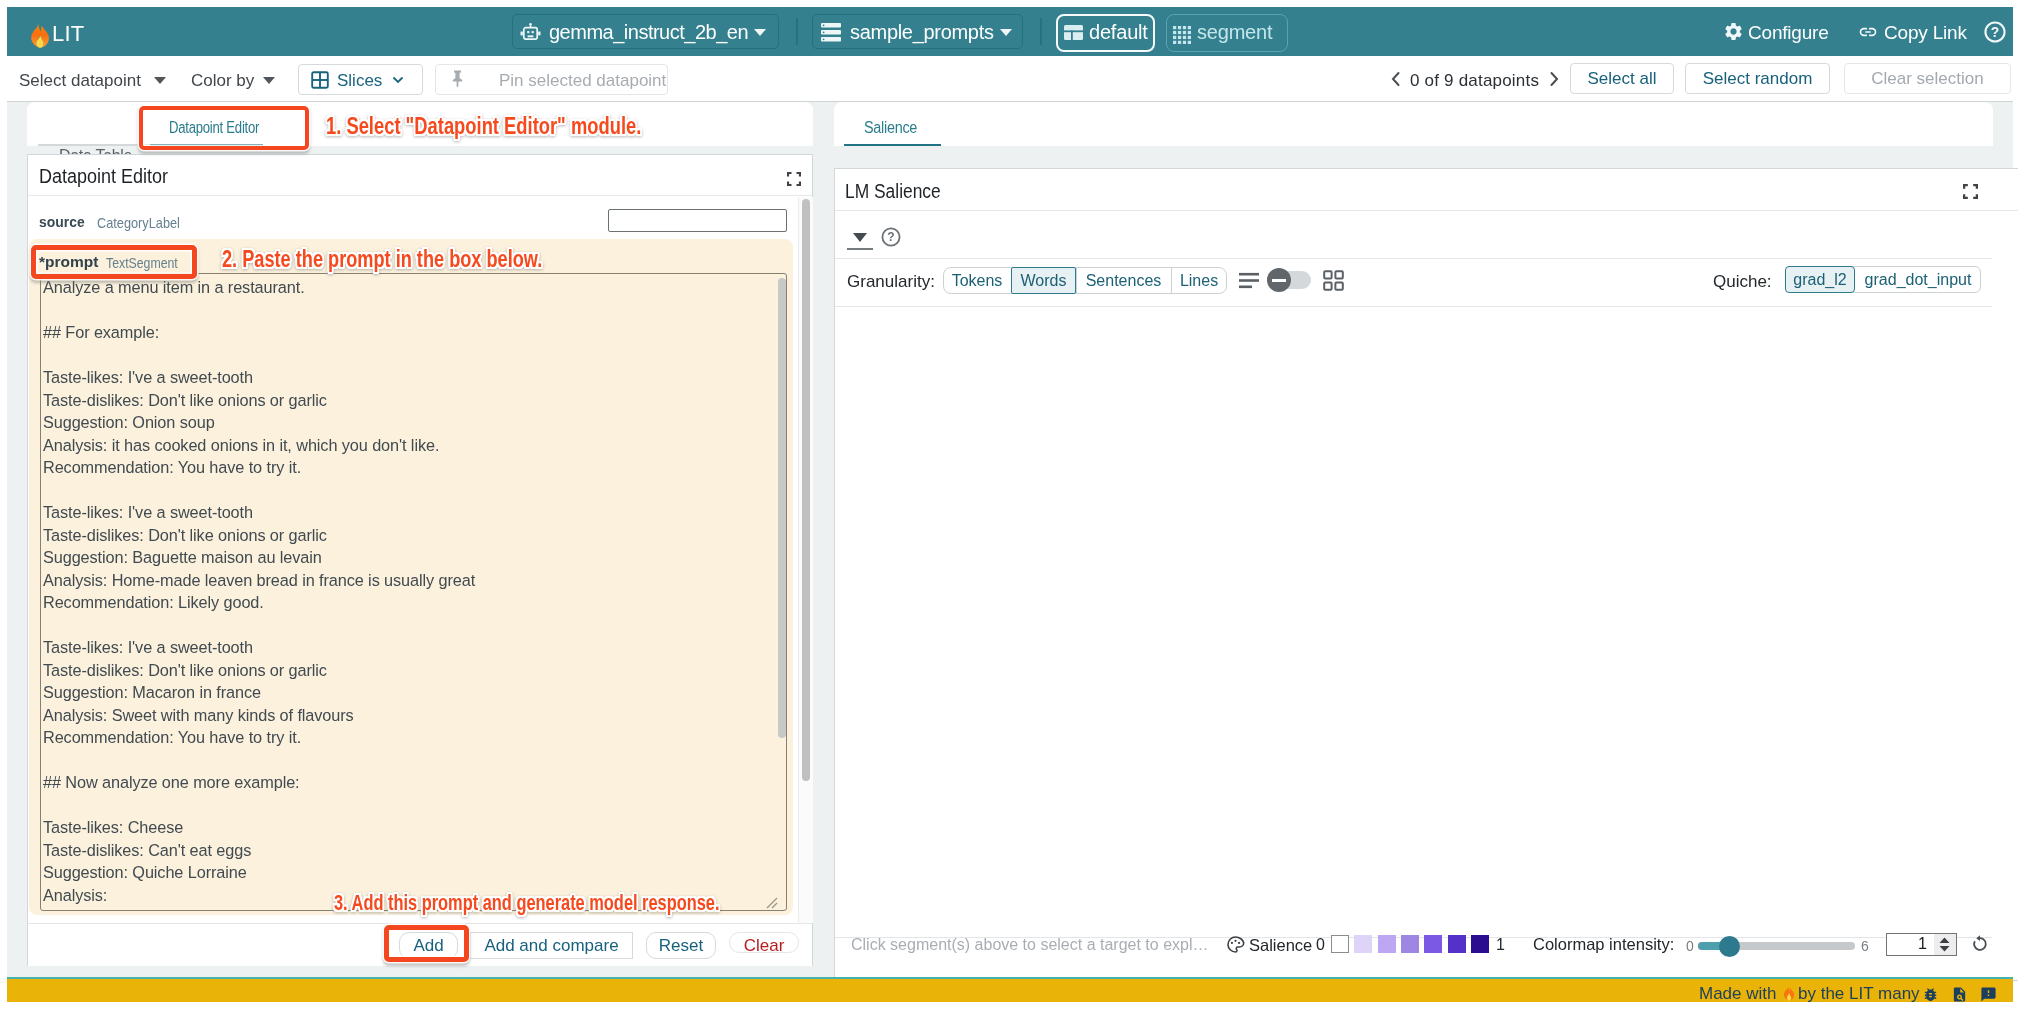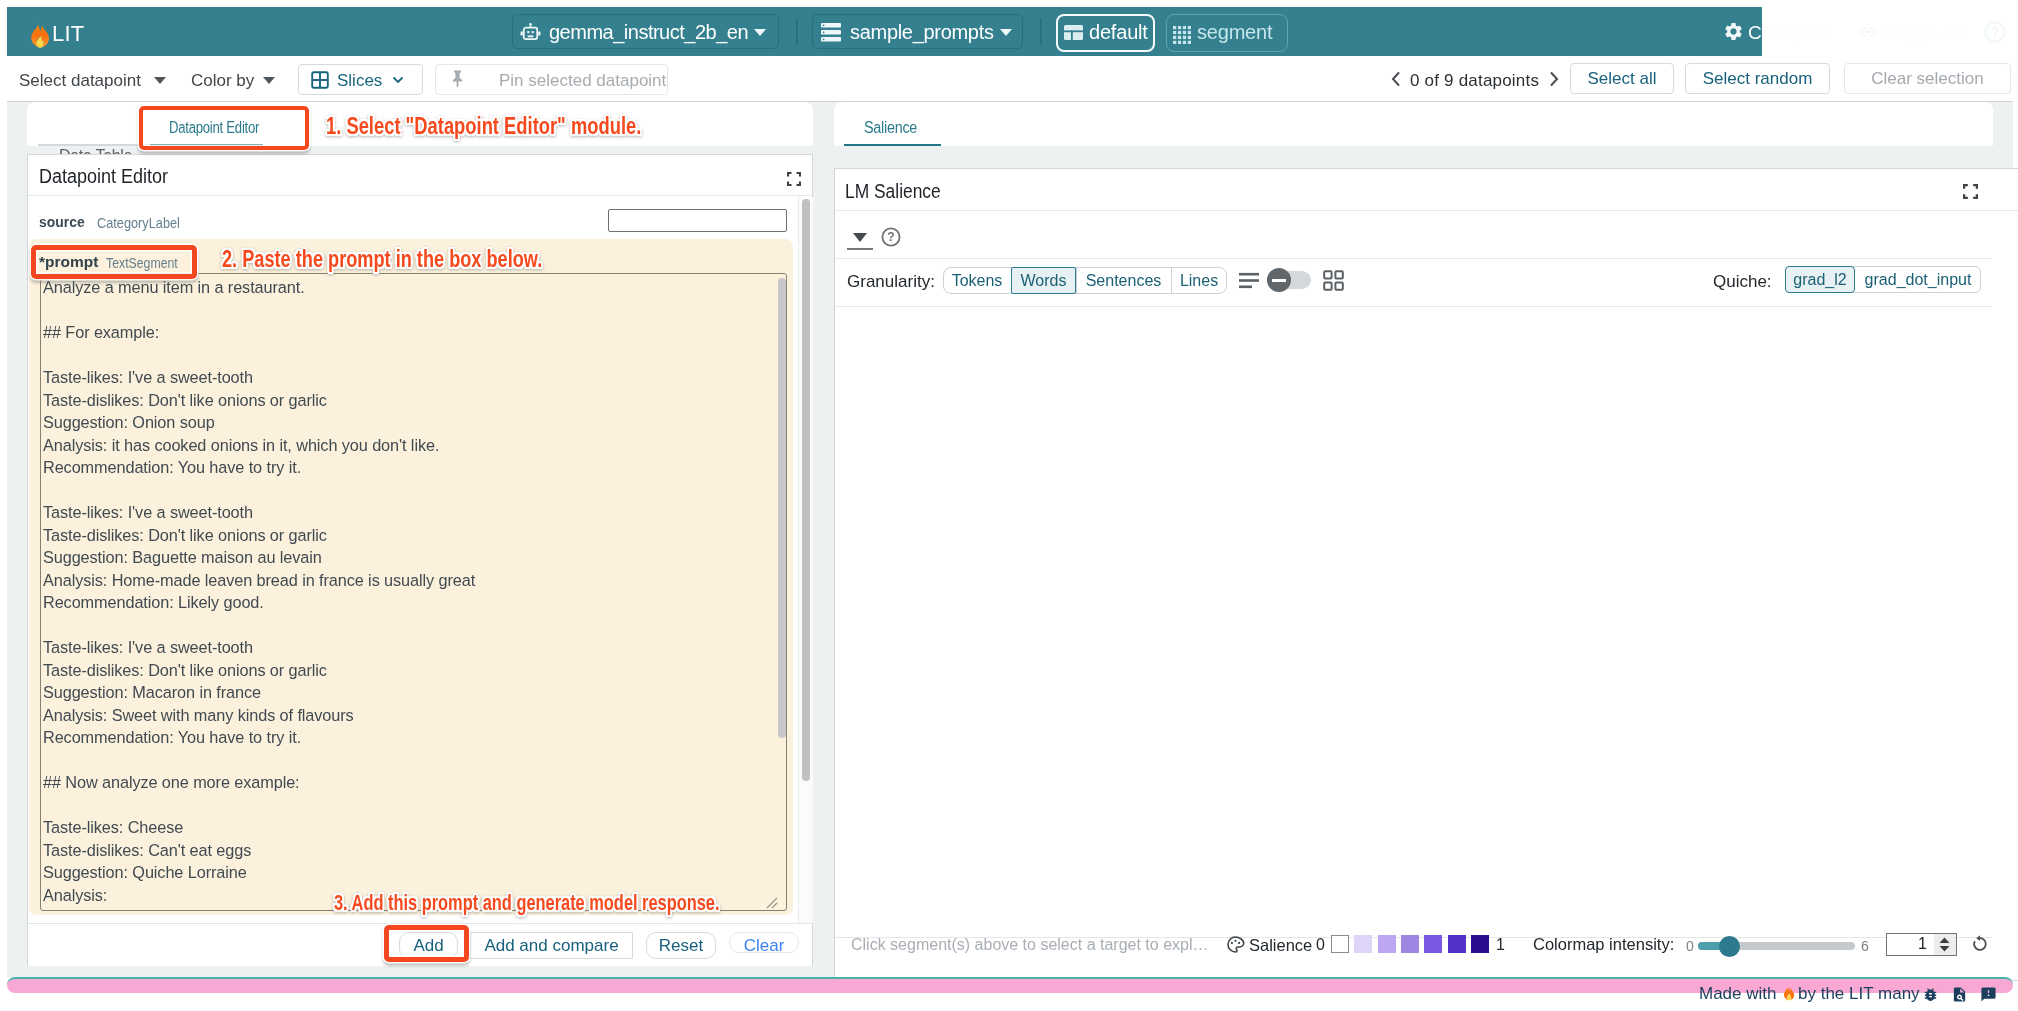--- a/index.html
+++ b/index.html
@@ -1,19 +1,19 @@
 <!DOCTYPE html>
 <html><head>
 <meta charset="utf-8">
 <style>
   * { margin:0; padding:0; box-sizing:border-box; }
   html,body { width:2018px; height:1011px; background:#fff; font-family:"Liberation Sans", sans-serif; overflow:hidden; }
   .abs { position:absolute; }
   
-  #topbar { left:7px; top:7px; width:1755px; height:49px; background:#35808f; }
+  #topbar { left:7px; top:7px; width:2006px; height:49px; background:#35808f; }
   .tb-btn { position:absolute; top:7px; height:35px; border:1px solid #22717f; border-radius:5px; color:#fff; }
   .tb-txt { position:absolute; color:#fdfefe; font-size:20px; letter-spacing:-0.2px; white-space:nowrap; }
   .tb-sep { position:absolute; top:11px; width:2px; height:27px; background:#27727f; }
   .caret-w { position:absolute; width:0; height:0; border-left:6px solid transparent; border-right:6px solid transparent; border-top:7px solid #f0f7f8; }
   
   #toolbar { left:7px; top:56px; width:2006px; height:45px; background:#fff; }
   .tl-txt { position:absolute; color:#41464b; font-size:17px; white-space:nowrap; }
   .caret-d { position:absolute; width:0; height:0; border-left:6px solid transparent; border-right:6px solid transparent; border-top:7px solid #50565c; }
   .btn { position:absolute; border:1.5px solid #d7dadc; border-radius:4px; background:#fff; color:#18617c; font-size:17px; text-align:center; white-space:nowrap; }
   
@@ -226,21 +226,21 @@
 
   <svg class="ico" style="left:736px;top:740px" width="14" height="14" viewBox="0 0 14 14" stroke="#9b9488" stroke-width="1.2">
     <line x1="3" y1="13" x2="13" y2="3"></line>
       <line x1="8" y1="13" x2="13" y2="8"></line>
   </svg>
 
   <div class="abs" style="left:0;top:768px;width:784px;height:43px;border-top:1px solid #e3e5e7;background:#fff;"></div>
   <div class="btn" style="left:371px;top:777px;width:59px;height:27px;line-height:25px;border-radius:10px;">Add</div>
   <div class="btn" style="left:442px;top:777px;width:163px;height:27px;line-height:25px;border-radius:0;">Add and compare</div>
   <div class="btn" style="left:618px;top:777px;width:70px;height:27px;line-height:25px;border-radius:10px;">Reset</div>
-  <div class="btn" style="left:701px;top:777px;width:70px;height:21px;line-height:25px;border-radius:10px;color:#3b82f6;border-color:#e4e6e8;">Clear</div>
+  <div class="btn" style="left:701px;top:777px;width:70px;height:21px;line-height:25px;border-radius:10px;color:#b91c1c;border-color:#e4e6e8;">Clear</div>
 </div>
 
 <div class="module abs" style="left:834px;top:168px;width:1344px;height:813px;">
   <div class="mod-head" style="height:42px;"></div>
   <div class="mod-title" style="left:10px;top:10.5px;transform:scaleX(0.87);">LM Salience</div>
   <svg class="ico" style="left:1128px;top:15px" width="15" height="15" viewBox="0 0 14 14" fill="none" stroke="#3f4347" stroke-width="2.2">
     <path d="M1 4.5 V1 h3.5"></path>
       <path d="M9.5 1 H13 v3.5"></path>
       <path d="M13 9.5 V13 H9.5"></path>
       <path d="M4.5 13 H1 V9.5"></path>
@@ -314,21 +314,21 @@
 <div class="abs" style="left:1918px;top:935px;font-size:16px;color:#202124;z-index:6;">1</div>
 <div class="abs" style="left:1934px;top:934px;width:22px;height:21px;background:#ededee;z-index:6;"></div>
 <svg class="abs" style="left:1938px;top:937px;z-index:7" width="13" height="15" viewBox="0 0 13 15">
   <path d="M6.5 0.5 L11.5 6 H1.5 Z" fill="#3c4043"></path>
     <path d="M6.5 14.5 L1.5 9 h10 Z" fill="#3c4043"></path>
 </svg>
 <svg class="abs" style="left:1970px;top:934px;z-index:5" width="20" height="20" viewBox="0 0 24 24" fill="none" stroke="#4a4f54" stroke-width="2.2">
   <path d="M12 5 a7 7 0 1 1 -6.2 3.7"></path>
   <path d="M12 1.5 L12 8.5 L7.5 5 Z" fill="#4a4f54" stroke="none"></path>
 </svg>
-<div id="statusbar" class="abs" style="left:7px;top:977px;width:2006px;height:16px;background:#f9a8d4;border-top:2px solid #45b2ab;border-radius:10px;">
+<div id="statusbar" class="abs" style="left:7px;top:977px;width:2006px;height:25px;background:#eab308;border-top:2px solid #45b2ab;">
   <div class="abs" style="left:1692px;top:5px;font-size:17px;color:#1d3f5e;">Made with</div>
   <svg class="ico" style="left:1774px;top:4px" width="15" height="20" viewBox="0 0 26 32">
     <path d="M12.5 2.5 C13.5 7.5 8 10.5 6 15 C4 19.5 5.5 25.5 13 28.5 C10.5 25.5 10 23.5 11 21.5 C11.8 20 13.5 18.8 14.4 16.8 C15.6 18.4 15.3 20.2 16.8 22 C18.2 23.6 18.4 26.3 15.5 28.5 C21.5 27 24 21.5 22.5 16.8 C21 12 17 10.5 16.2 6.8 C15 8.8 14.6 10.8 15.3 12.8 C13.2 11 12.2 6.5 12.5 2.5 Z" fill="#f8750f"></path>
     <path d="M13 28.8 C9.8 26 9.9 23.6 11.2 21.6 C12 20.1 13.6 18.9 14.4 17 C15.6 18.6 15.4 20.3 16.8 22 C18.1 23.5 18.2 26.5 15.4 28.8 Z" fill="#ffd748"></path>
   </svg>
   <div class="abs" style="left:1791px;top:5px;font-size:17px;color:#1d3f5e;">by the LIT many</div>
   <svg class="ico" style="left:1915px;top:7px" width="17" height="17" viewBox="0 0 24 24" fill="#1d3f5e">
     <path d="M20 8h-2.8c-.5-.8-1.1-1.5-1.9-2L17 4.4 15.6 3l-2.2 2.2C13 5.1 12.5 5 12 5s-1 .1-1.4.2L8.4 3 7 4.4 8.7 6c-.8.5-1.4 1.2-1.9 2H4v2h2.1c-.1.3-.1.7-.1 1v1H4v2h2v1c0 .3 0 .7.1 1H4v2h2.8c1 1.8 3 3 5.2 3s4.2-1.2 5.2-3H20v-2h-2.1c.1-.3.1-.7.1-1v-1h2v-2h-2v-1c0-.3 0-.7-.1-1H20V8zm-6 8h-4v-2h4v2zm0-4h-4v-2h4v2z"></path>
   </svg>
   <svg class="ico" style="left:1944px;top:7px" width="17" height="17" viewBox="0 0 24 24" fill="#1d3f5e">

